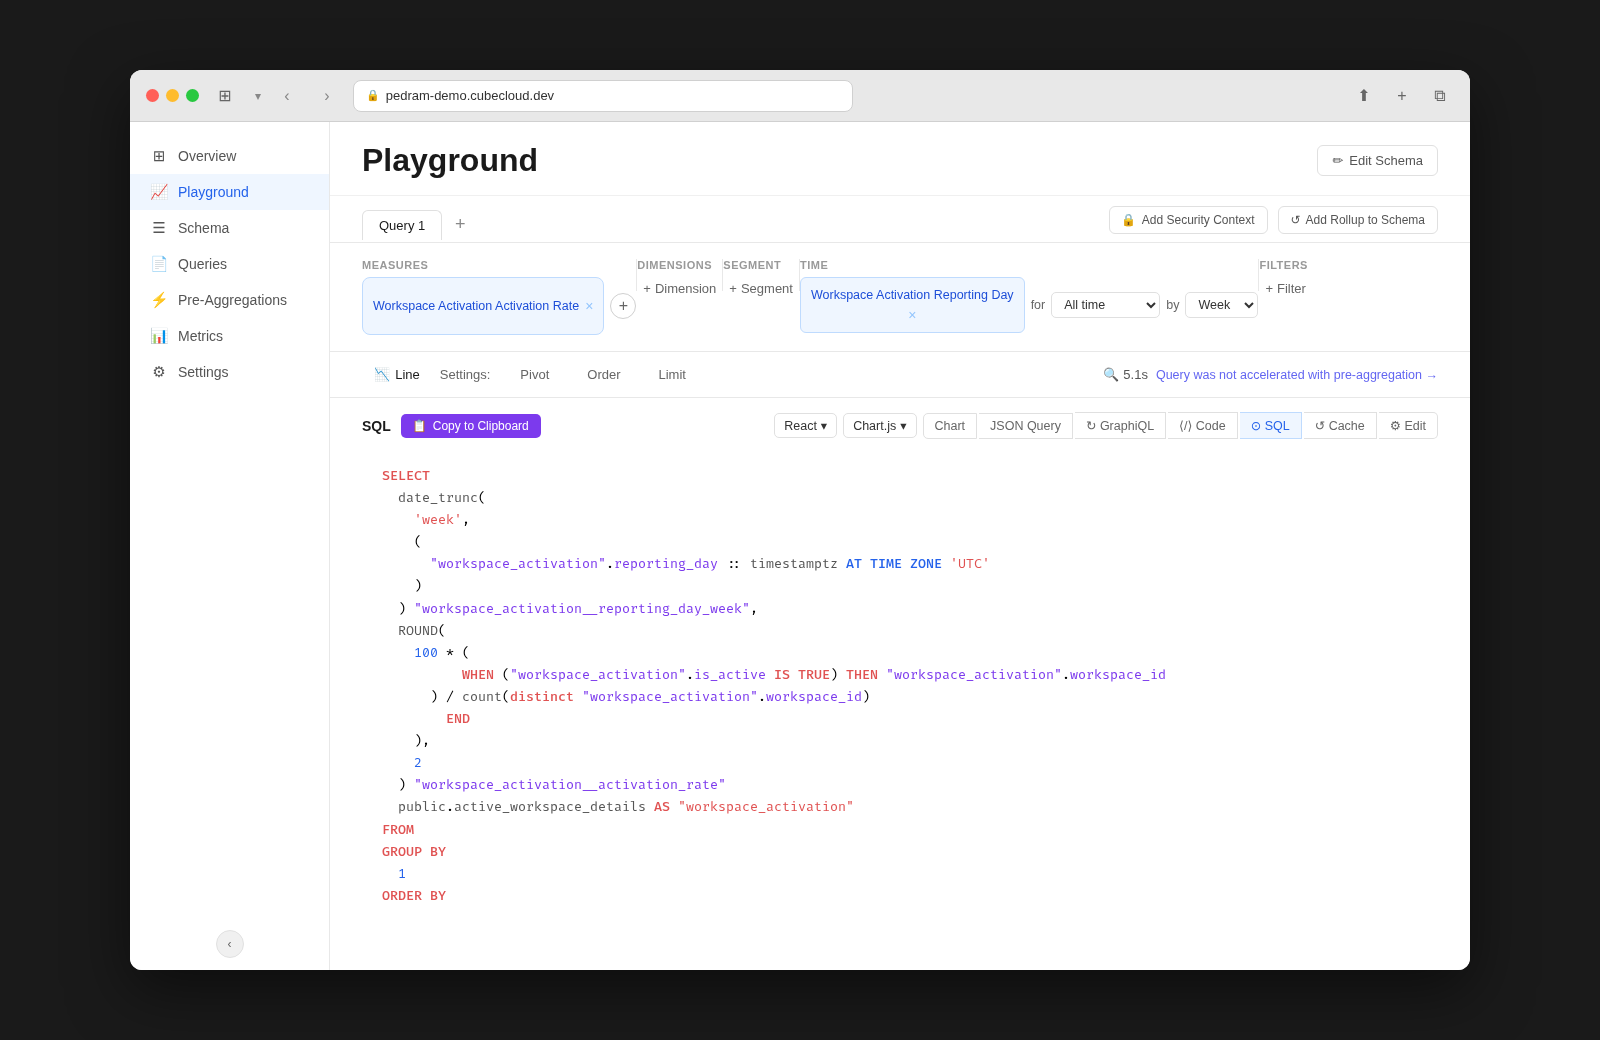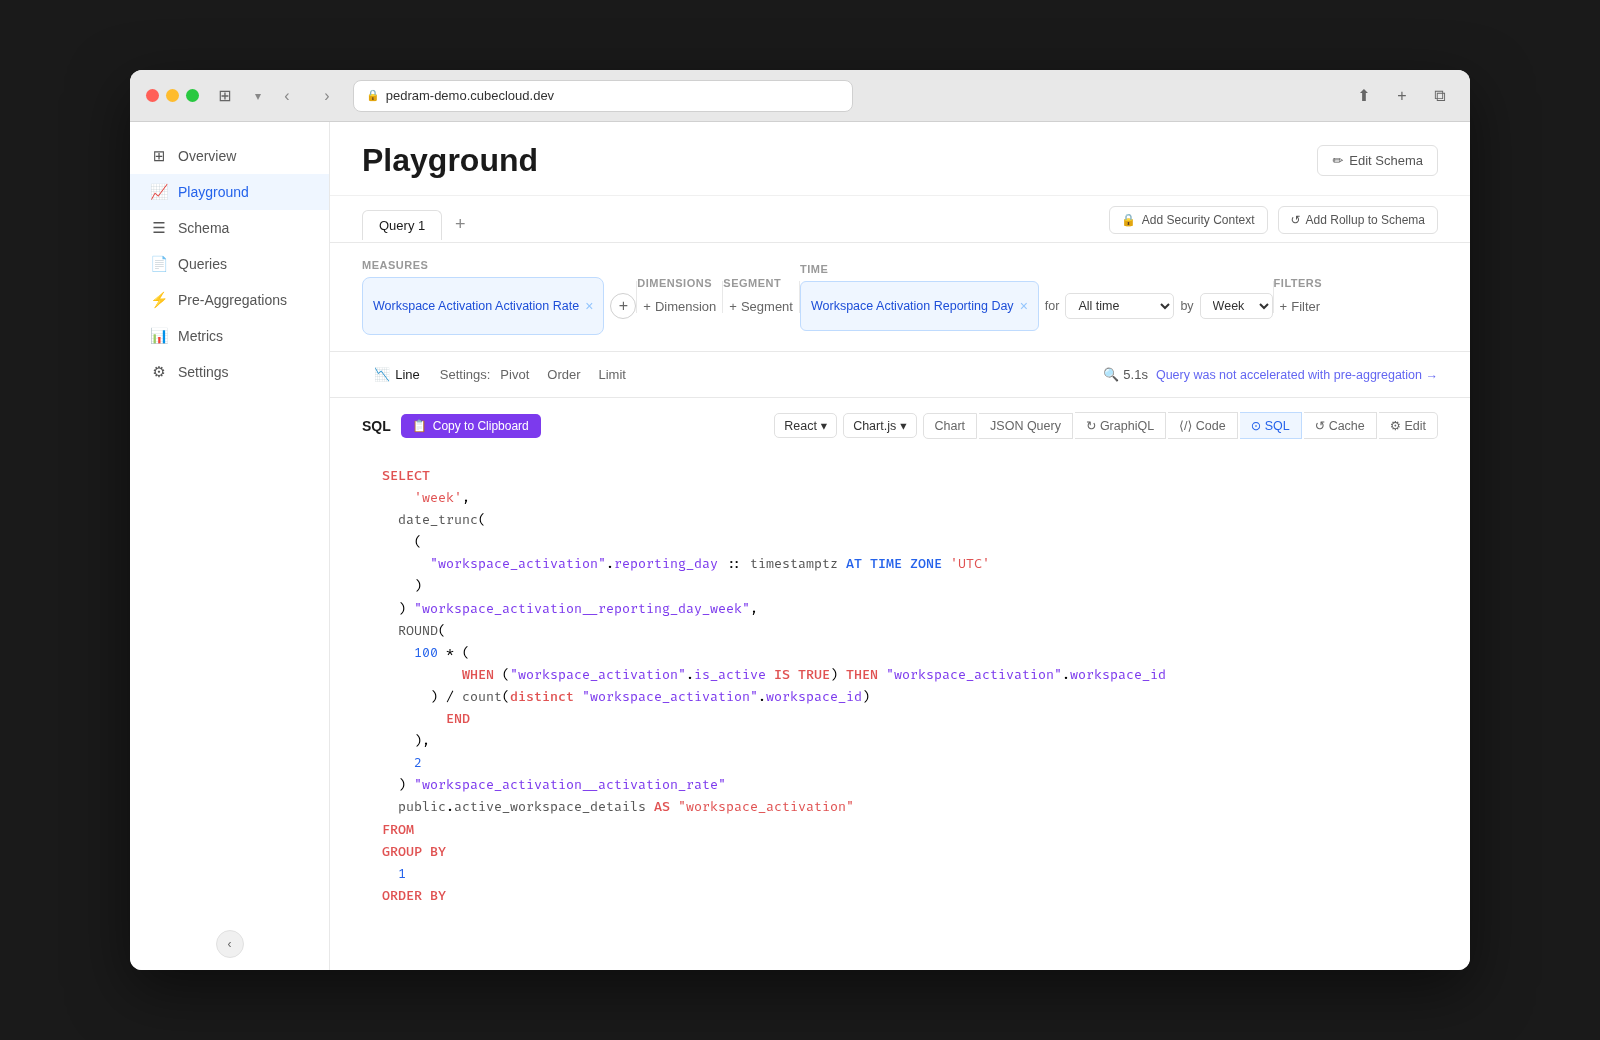--- a/index.html
+++ b/index.html
@@ -255,21 +255,20 @@
     }
 
     
     .query-builder {
       padding: 16px 32px;
       border-bottom: 1px solid #e8e8e8;
       flex-shrink: 0;
     }
     .query-row {
       display: flex;
-      align-items: center;
       flex-wrap: wrap;
     }
     .query-section {
       display: flex;
       flex-direction: column;
       gap: 6px;
     }
     .section-label {
       font-size: 11px;
       font-weight: 600;
@@ -323,23 +322,24 @@
       gap: 4px;
       padding: 4px 6px;
     }
     .time-tag {
       display: flex;
       align-items: center;
       gap: 6px;
       background: #eff6ff;
       border: 1px solid #bfdbfe;
       border-radius: 6px;
-      padding: 17px 10px;
+      padding: 10px 10px;
       font-size: 12.5px;
       color: #1d4ed8;
+      flex-direction: column;
     }
     .time-controls {
       display: flex;
       align-items: center;
       gap: 6px;
     }
     .time-label {
       font-size: 12.5px;
       color: #666;
     }
@@ -381,21 +381,21 @@
       color: #666;
       cursor: pointer;
       border-radius: 5px;
       border: none;
       background: none;
     }
     .view-tab.active { color: #1a1a1a; font-weight: 500; }
     .settings-controls {
       display: flex;
       align-items: center;
-      gap: 2px;
+      gap: 22px;
       font-size: 13px;
       color: #666;
     }
     .settings-btn {
       background: none;
       border: none;
       cursor: pointer;
       color: #666;
       font-size: 13px;
       padding: 4px 8px;
@@ -744,22 +744,22 @@
               </button>
               <button class="view-mode-tab">
                 <span>⚙</span> Edit
               </button>
             </div>
           </div>
         </div>
 
         <div class="code-block">
           <span class="code-line"><span class="kw">SELECT</span></span>
+          <span class="code-line">  <span class="fn">date_trunc</span>(</span>
           <span class="code-line">    <span class="str">'week'</span>,</span>
-          <span class="code-line">  <span class="fn">date_trunc</span>(</span>
           <span class="code-line">    (</span>
           <span class="code-line">      <span class="col">"workspace_activation"</span>.<span class="col">reporting_day</span> :: <span class="fn">timestamptz</span> <span class="at-kw">AT TIME ZONE</span> <span class="str">'UTC'</span></span>
           <span class="code-line">    )</span>
           <span class="code-line">  ) <span class="col">"workspace_activation__reporting_day_week"</span>,</span>
           <span class="code-line">  <span class="fn">ROUND</span>(</span>
           <span class="code-line">    <span class="num">100</span> * (</span>
           <span class="code-line">          <span class="kw">WHEN</span> (<span class="col">"workspace_activation"</span>.<span class="col">is_active</span> <span class="kw">IS TRUE</span>) <span class="kw">THEN</span> <span class="col">"workspace_activation"</span>.<span class="col">workspace_id</span></span>
           <span class="code-line">      ) / <span class="fn">count</span>(<span class="kw">distinct</span> <span class="col">"workspace_activation"</span>.<span class="col">workspace_id</span>)</span>
           <span class="code-line">        <span class="kw">END</span></span>
           <span class="code-line">    ),</span>

